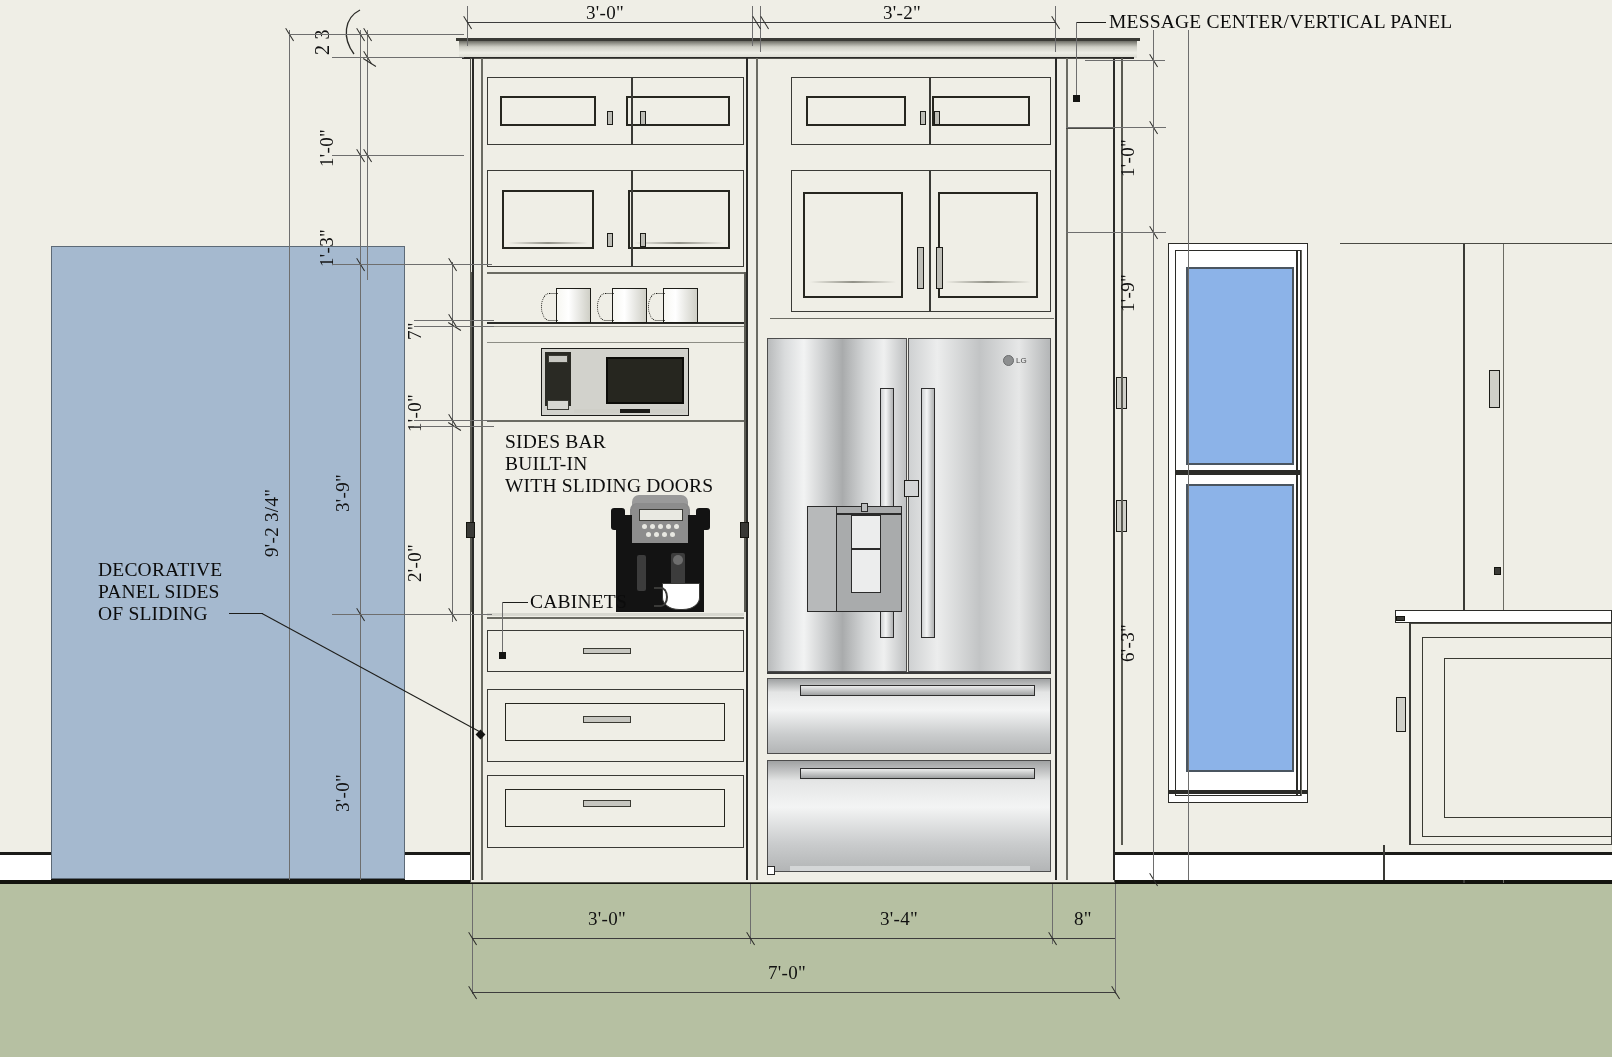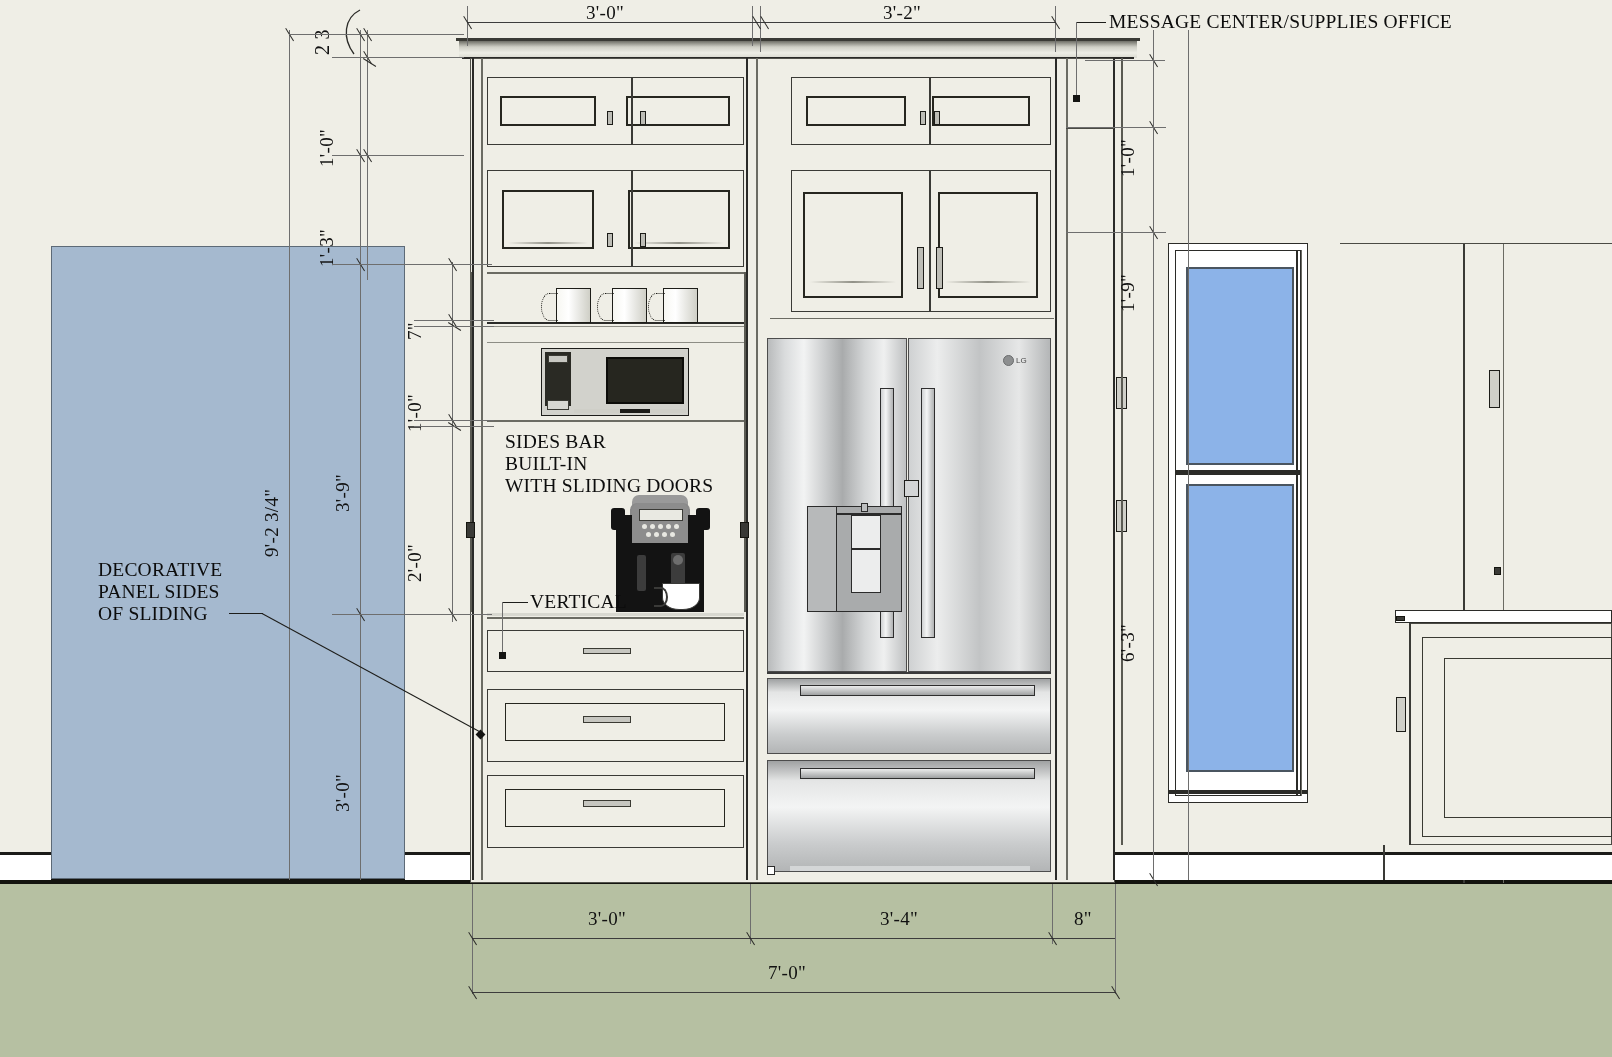--- a/index.html
+++ b/index.html
@@ -372,30 +372,30 @@
   <div class="tick" style="left:1045px;top:938px;"></div>
   <div class="dimtxt" style="left:588px;top:908px;">3'-0"</div>
   <div class="dimtxt" style="left:880px;top:908px;">3'-4"</div>
   <div class="dimtxt" style="left:1074px;top:908px;">8"</div>
 
   <div class="dimline" style="left:472px;top:992px;width:643px;height:1px;"></div>
   <div class="tick" style="left:465px;top:992px;"></div>
   <div class="tick" style="left:1108px;top:992px;"></div>
   <div class="dimtxt" style="left:768px;top:962px;">7'-0"</div>
 
-  <div class="note" style="left:1109px;top:10px;">MESSAGE CENTER/SUPPLIES OFFICE</div>
+  <div class="note" style="left:1109px;top:10px;">MESSAGE CENTER/VERTICAL PANEL</div>
   <div class="leader" style="left:1076px;top:22px;width:30px;"></div>
   <div class="extline" style="left:1076px;top:22px;width:1px;height:76px;"></div>
   <div class="dotsq" style="left:1073px;top:95px;"></div>
 
   <div class="note" style="left:505px;top:430px;">SIDES BAR</div>
   <div class="note" style="left:505px;top:452px;">BUILT-IN</div>
   <div class="note" style="left:505px;top:474px;">WITH SLIDING DOORS</div>
 
-  <div class="note" style="left:530px;top:590px;">VERTICAL</div>
+  <div class="note" style="left:530px;top:590px;">CABINETS</div>
   <div class="leader" style="left:502px;top:602px;width:26px;"></div>
   <div class="extline" style="left:502px;top:602px;width:1px;height:52px;"></div>
   <div class="dotsq" style="left:499px;top:652px;"></div>
 
   <div class="note" style="left:98px;top:558px;">DECORATIVE</div>
   <div class="note" style="left:98px;top:580px;">PANEL SIDES</div>
   <div class="note" style="left:98px;top:602px;">OF SLIDING</div>
   <div class="leader" style="left:229px;top:613px;width:34px;"></div>
   <div class="leader" style="left:262px;top:613px;width:252px;transform:rotate(28.5deg);"></div>
   <div class="dotdia" style="left:477px;top:731px;"></div>

